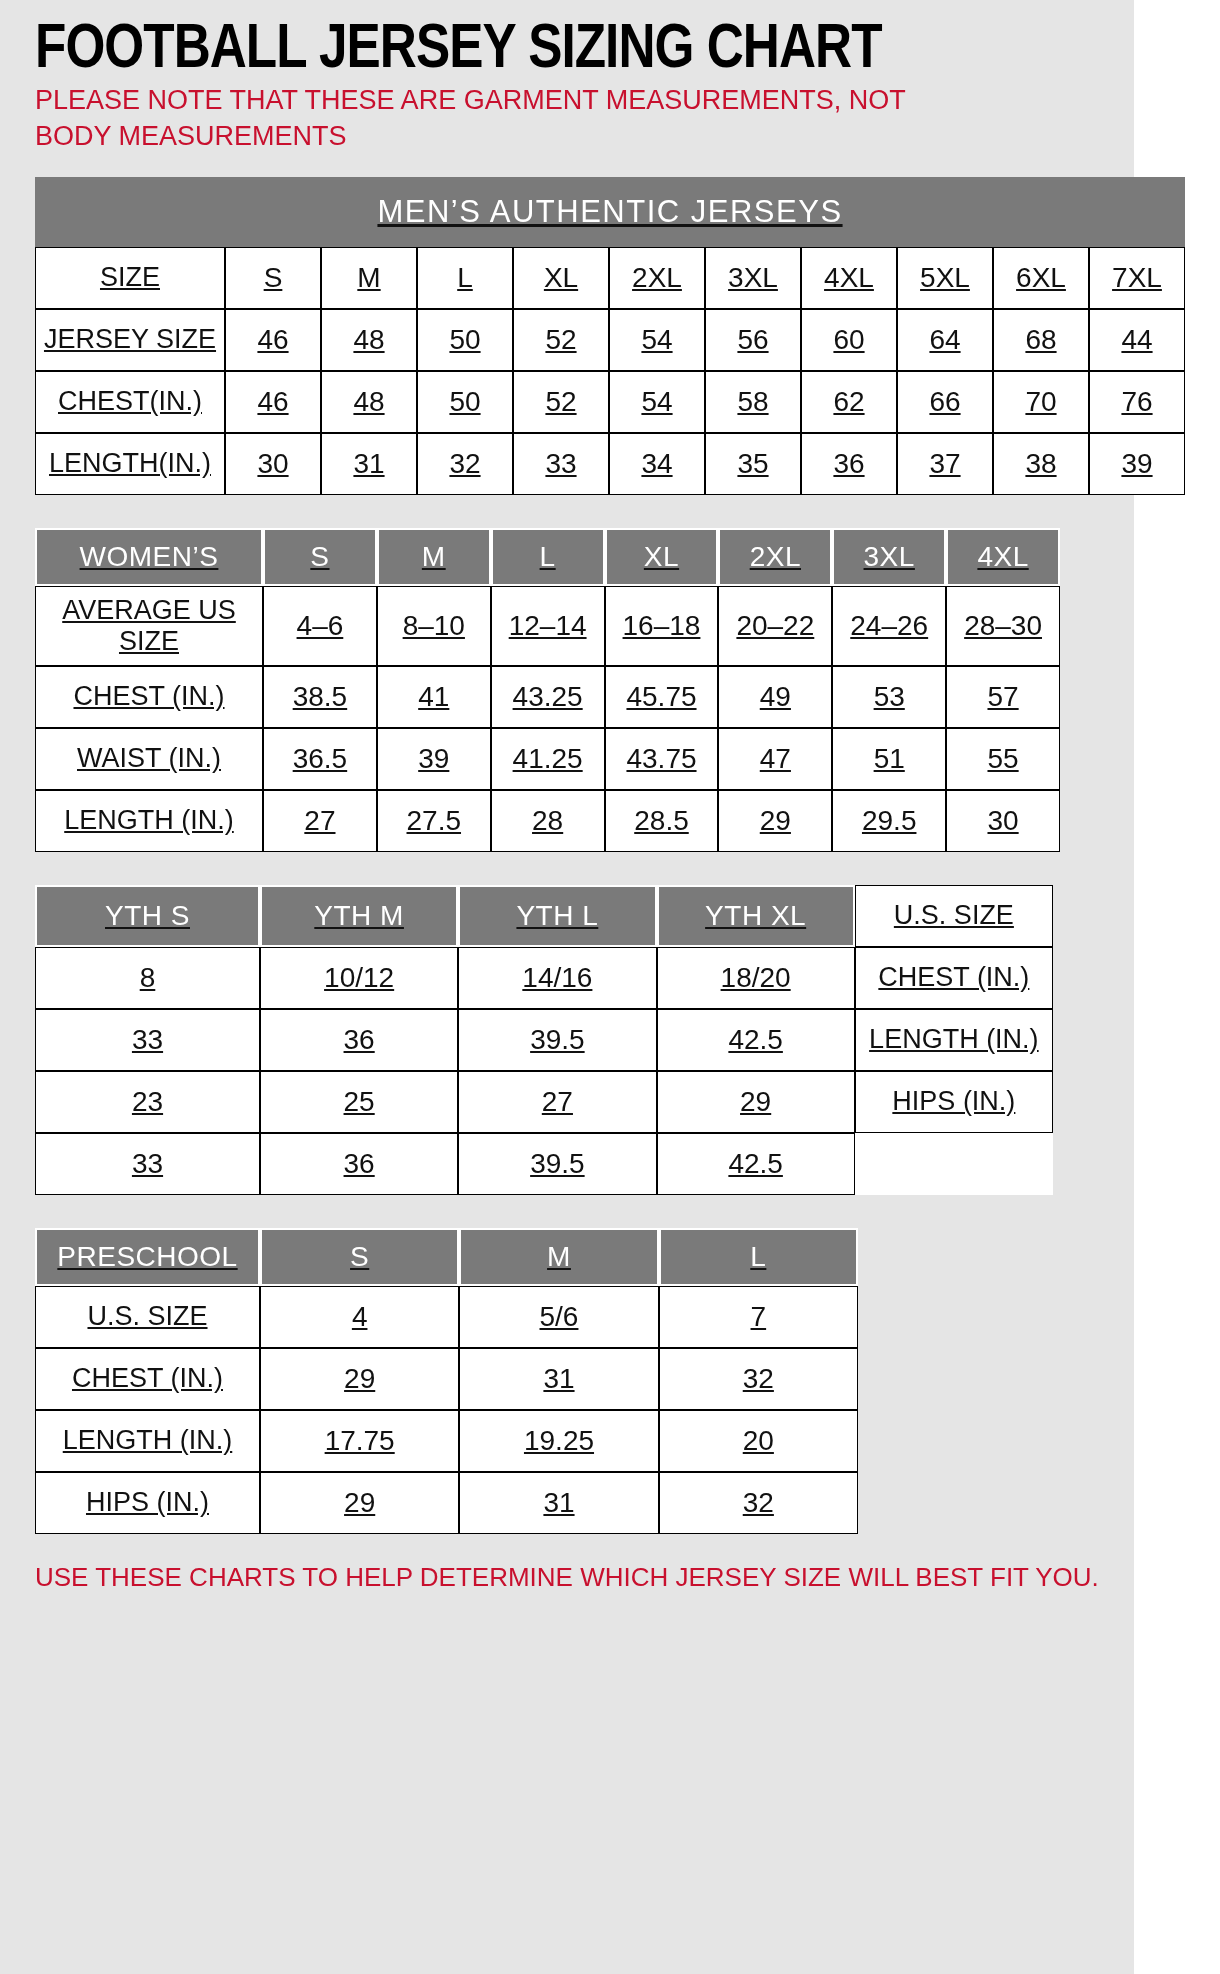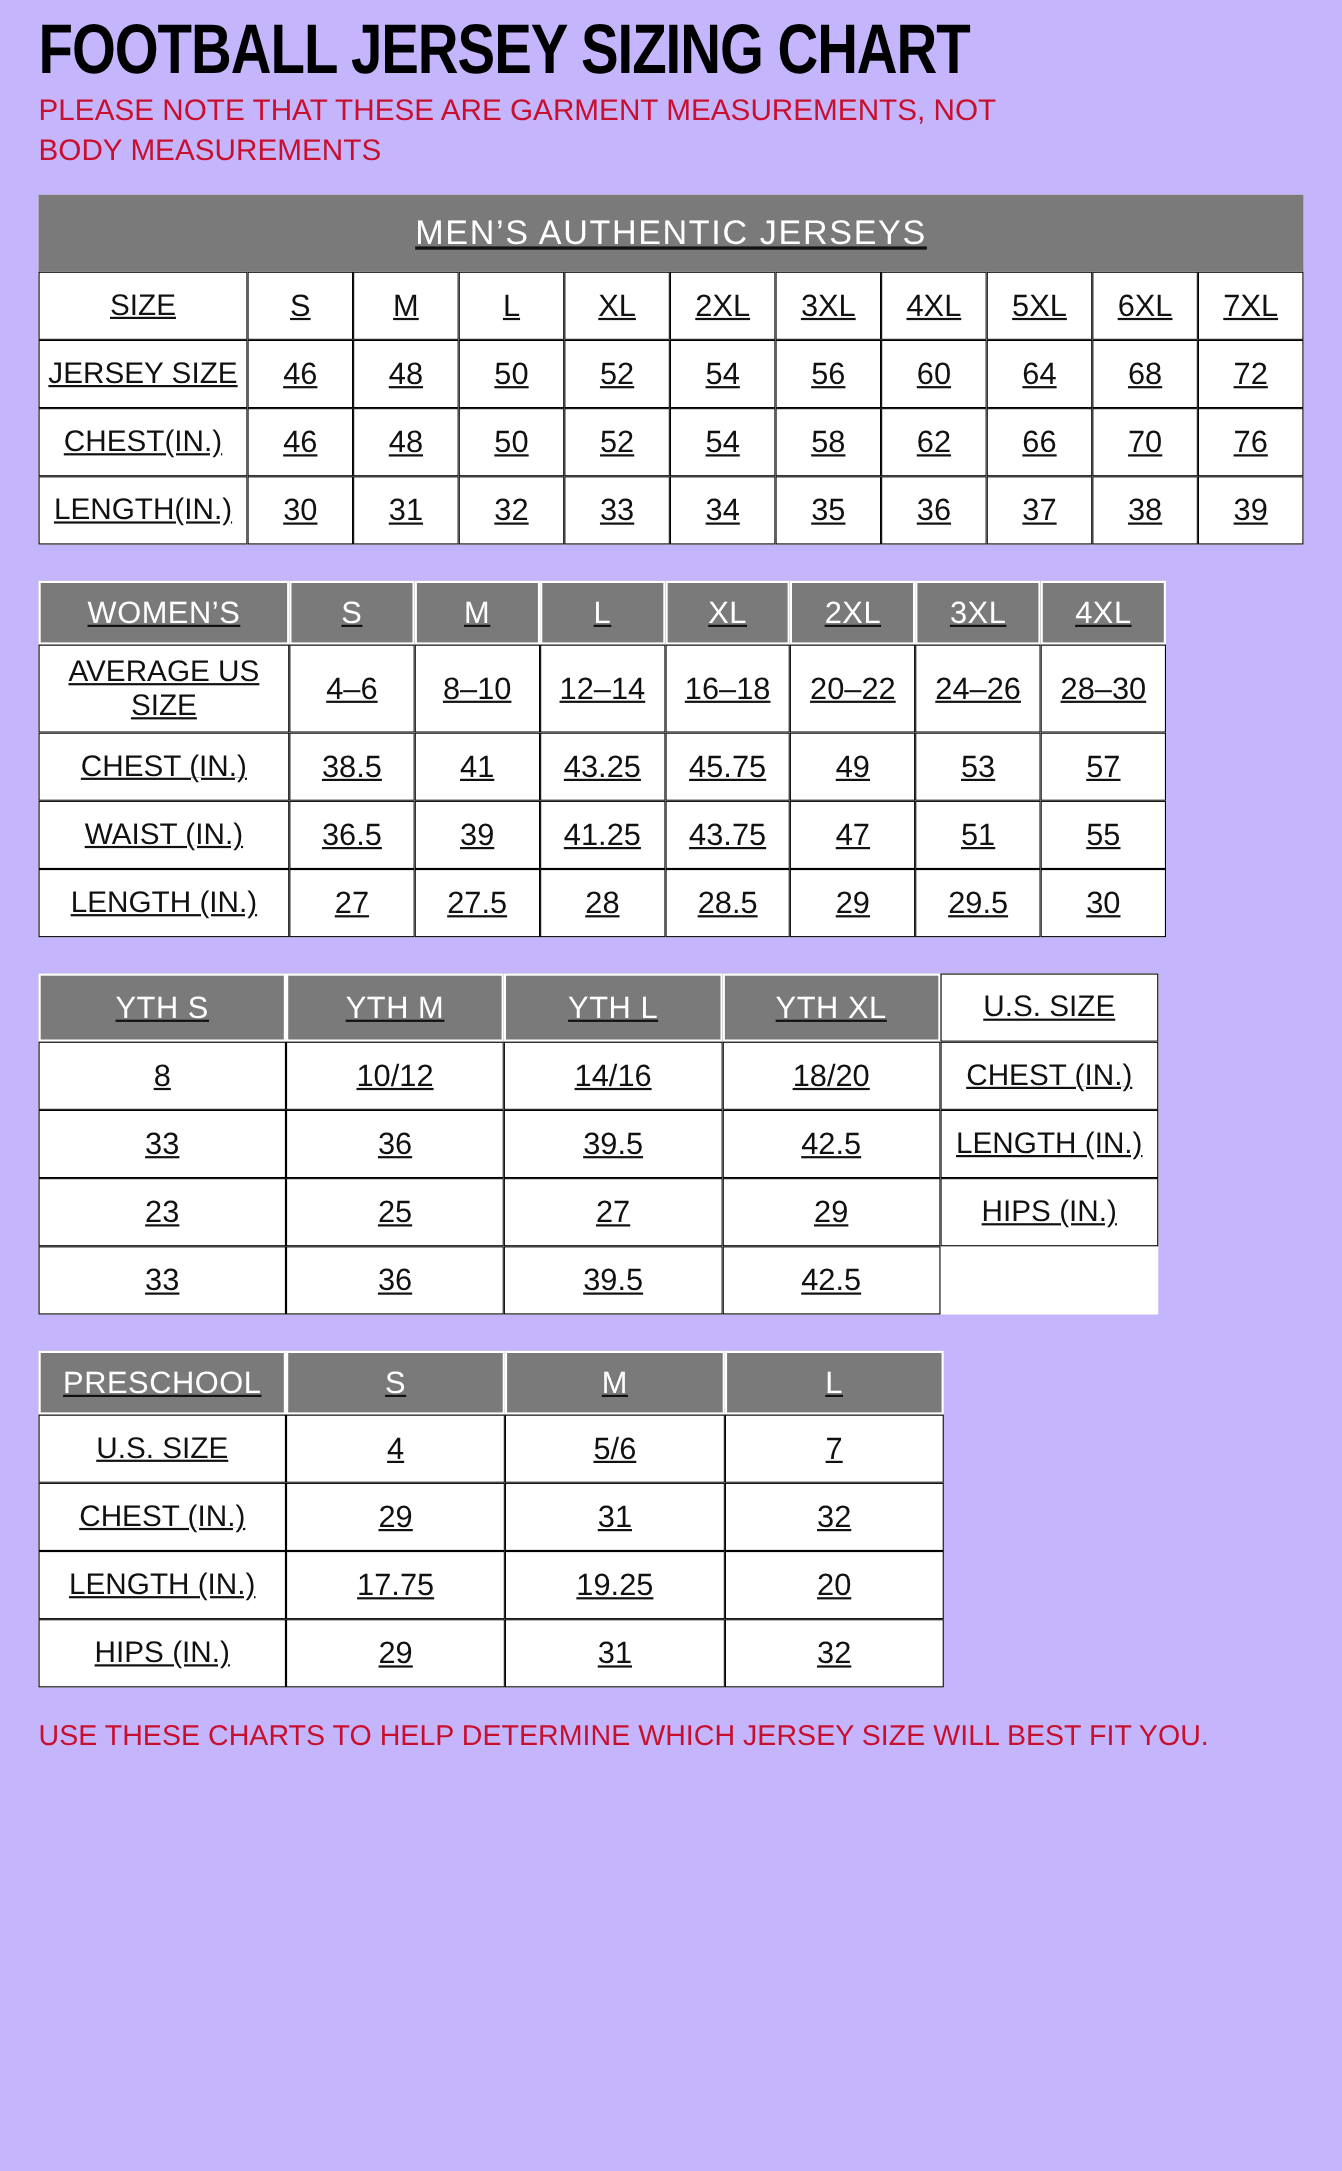--- a/index.html
+++ b/index.html
@@ -3,25 +3,25 @@
 <meta charset="utf-8">
 <style>
   html, body {
     margin: 0;
     padding: 0;
     background: #ffffff;
     font-family: "Liberation Sans", sans-serif;
     color: #111111;
   }
   .page {
-    width: 1220px;
+    width: 1134px;
     min-height: 1974px;
     box-sizing: border-box;
     padding: 14px 30px 20px 35px;
-    background: #c4b5fd;
+    background: #e5e5e5;
   }
   .title {
     font-size: 54px;
     font-weight: 800;
     letter-spacing: -1px;
     color: #000000;
     transform: scale(0.95, 1.18);
     transform-origin: left center;
     white-space: nowrap;
     height: 62px;
@@ -117,21 +117,21 @@
       <div class="cell bc lbl">JERSEY SIZE</div>
       <div class="cell bc">46</div>
       <div class="cell bc">48</div>
       <div class="cell bc">50</div>
       <div class="cell bc">52</div>
       <div class="cell bc">54</div>
       <div class="cell bc">56</div>
       <div class="cell bc">60</div>
       <div class="cell bc">64</div>
       <div class="cell bc">68</div>
-      <div class="cell bc">72</div>
+      <div class="cell bc">44</div>
       <div class="cell bc lbl">CHEST(IN.)</div>
       <div class="cell bc">46</div>
       <div class="cell bc">48</div>
       <div class="cell bc">50</div>
       <div class="cell bc">52</div>
       <div class="cell bc">54</div>
       <div class="cell bc">58</div>
       <div class="cell bc">62</div>
       <div class="cell bc">66</div>
       <div class="cell bc">70</div>

